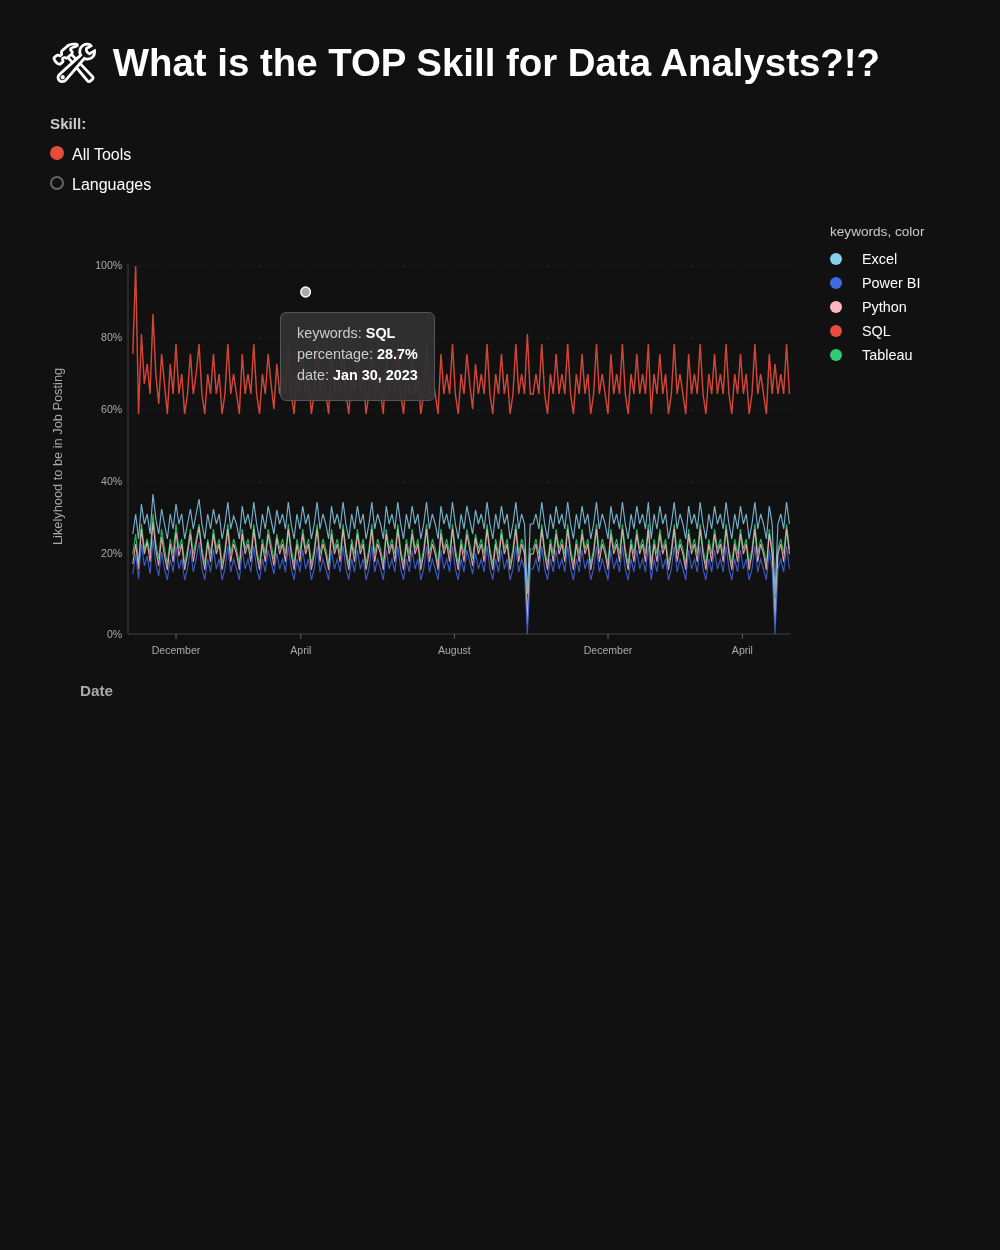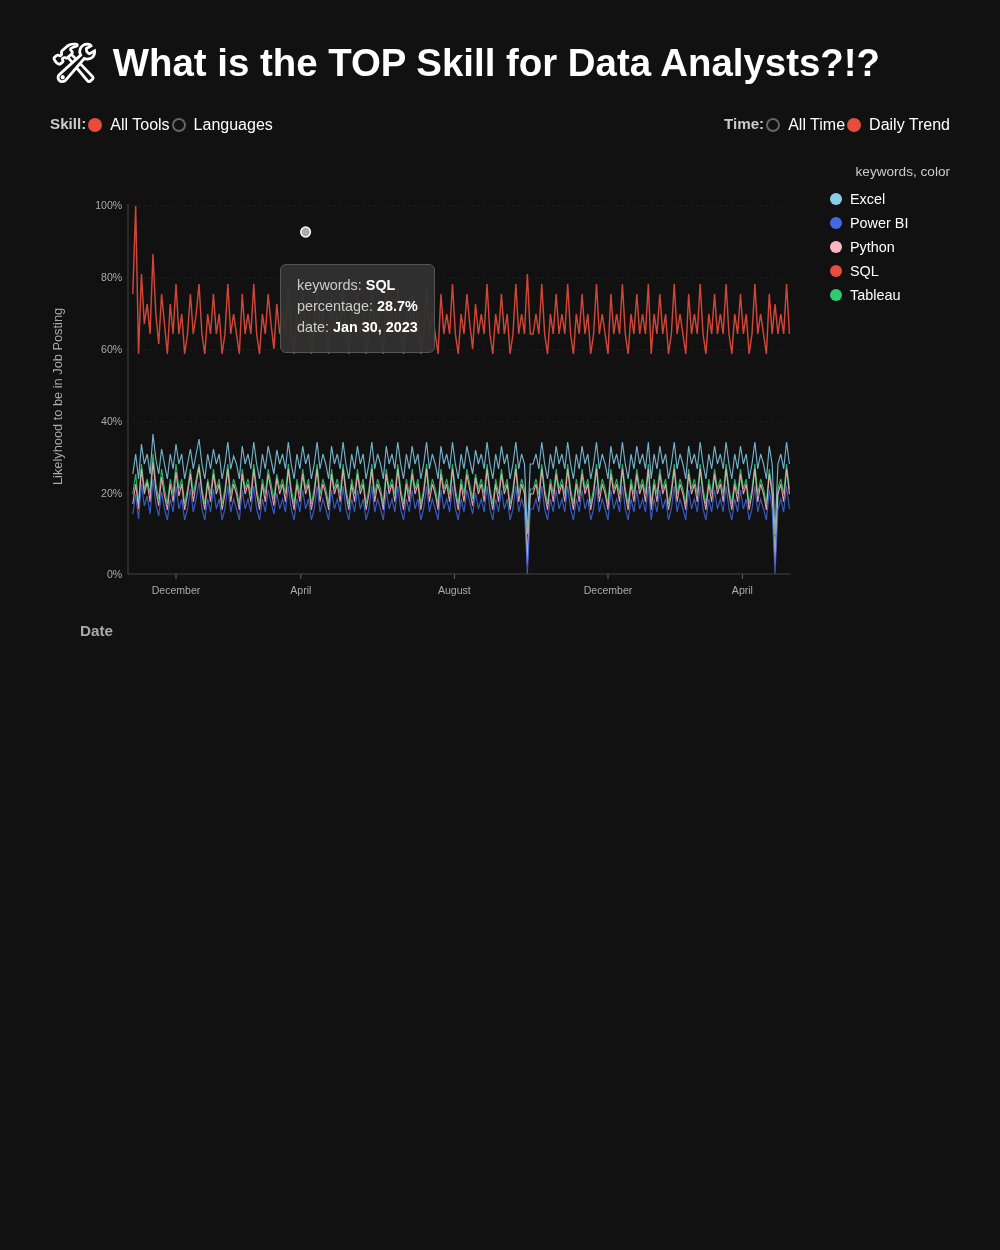--- a/index.html
+++ b/index.html
@@ -22,33 +22,34 @@
     }
 
     .controls-row {
       display: flex;
       justify-content: space-between;
       margin-bottom: 20px;
     }
 
     .control-group {
       display: flex;
-      gap: 2px;
+      flex-direction: column;
+      gap: 12px;
     }
 
     .control-label {
       font-size: 0.95rem;
       font-weight: 600;
       margin-bottom: 2px;
       color: #ccc;
     }
 
     .radio-item {
       display: flex;
-      align-items: center;
+      align-items: flex-start;
       gap: 8px;
       font-size: 1rem;
       cursor: pointer;
     }
 
     .radio-dot {
       width: 14px;
       height: 14px;
       border-radius: 50%;
       border: 2px solid #888;
@@ -96,33 +97,32 @@
 
     svg.chart {
       width: 100%;
       height: 420px;
       overflow: visible;
     }
 
     .legend {
       min-width: 140px;
       padding: 10px 0 10px 20px;
-      text-align: right;
     }
 
     .legend-title {
       font-size: 0.85rem;
       color: #ccc;
       margin-bottom: 12px;
     }
 
     .legend-item {
       display: flex;
       align-items: center;
-      gap: 8px;
+      gap: 20px;
       font-size: 0.9rem;
       margin-bottom: 8px;
     }
 
     .legend-circle {
       width: 12px;
       height: 12px;
       border-radius: 50%;
     }
 
@@ -135,21 +135,21 @@
 
     .tooltip-box {
       position: absolute;
       background: rgba(50,50,50,0.95);
       border: 1px solid #555;
       border-radius: 6px;
       padding: 12px 16px;
       font-size: 0.9rem;
       color: #ccc;
       left: 200px;
-      top: 70px;
+      top: 58px;
       pointer-events: none;
     }
 
     .tooltip-box .tt-row {
       margin-bottom: 5px;
     }
 
     .tooltip-box .tt-val {
       color: #fff;
       font-weight: 700;
@@ -169,31 +169,20 @@
     <div class="radio-item">
       <div class="radio-dot active"></div>
       <span>All Tools</span>
     </div>
     <div class="radio-item">
       <div class="radio-dot inactive"></div>
       <span>Languages</span>
     </div>
   </div>
 
-  <div class="control-group">
-    <div class="control-label">Time:</div>
-    <div class="radio-item">
-      <div class="radio-dot inactive"></div>
-      <span>All Time</span>
-    </div>
-    <div class="radio-item">
-      <div class="radio-dot active"></div>
-      <span>Daily Trend</span>
-    </div>
-  </div>
 </div>
 
 <div class="chart-container">
   <div class="y-axis-label">Likelyhood to be in Job Posting</div>
 
   <div class="chart-area">
     <div class="chart-svg-wrapper">
       <svg class="chart" viewBox="0 0 750 420" preserveAspectRatio="none">
 
         <line x1="50" y1="10" x2="50" y2="380" stroke="#444" stroke-width="1"></line>

